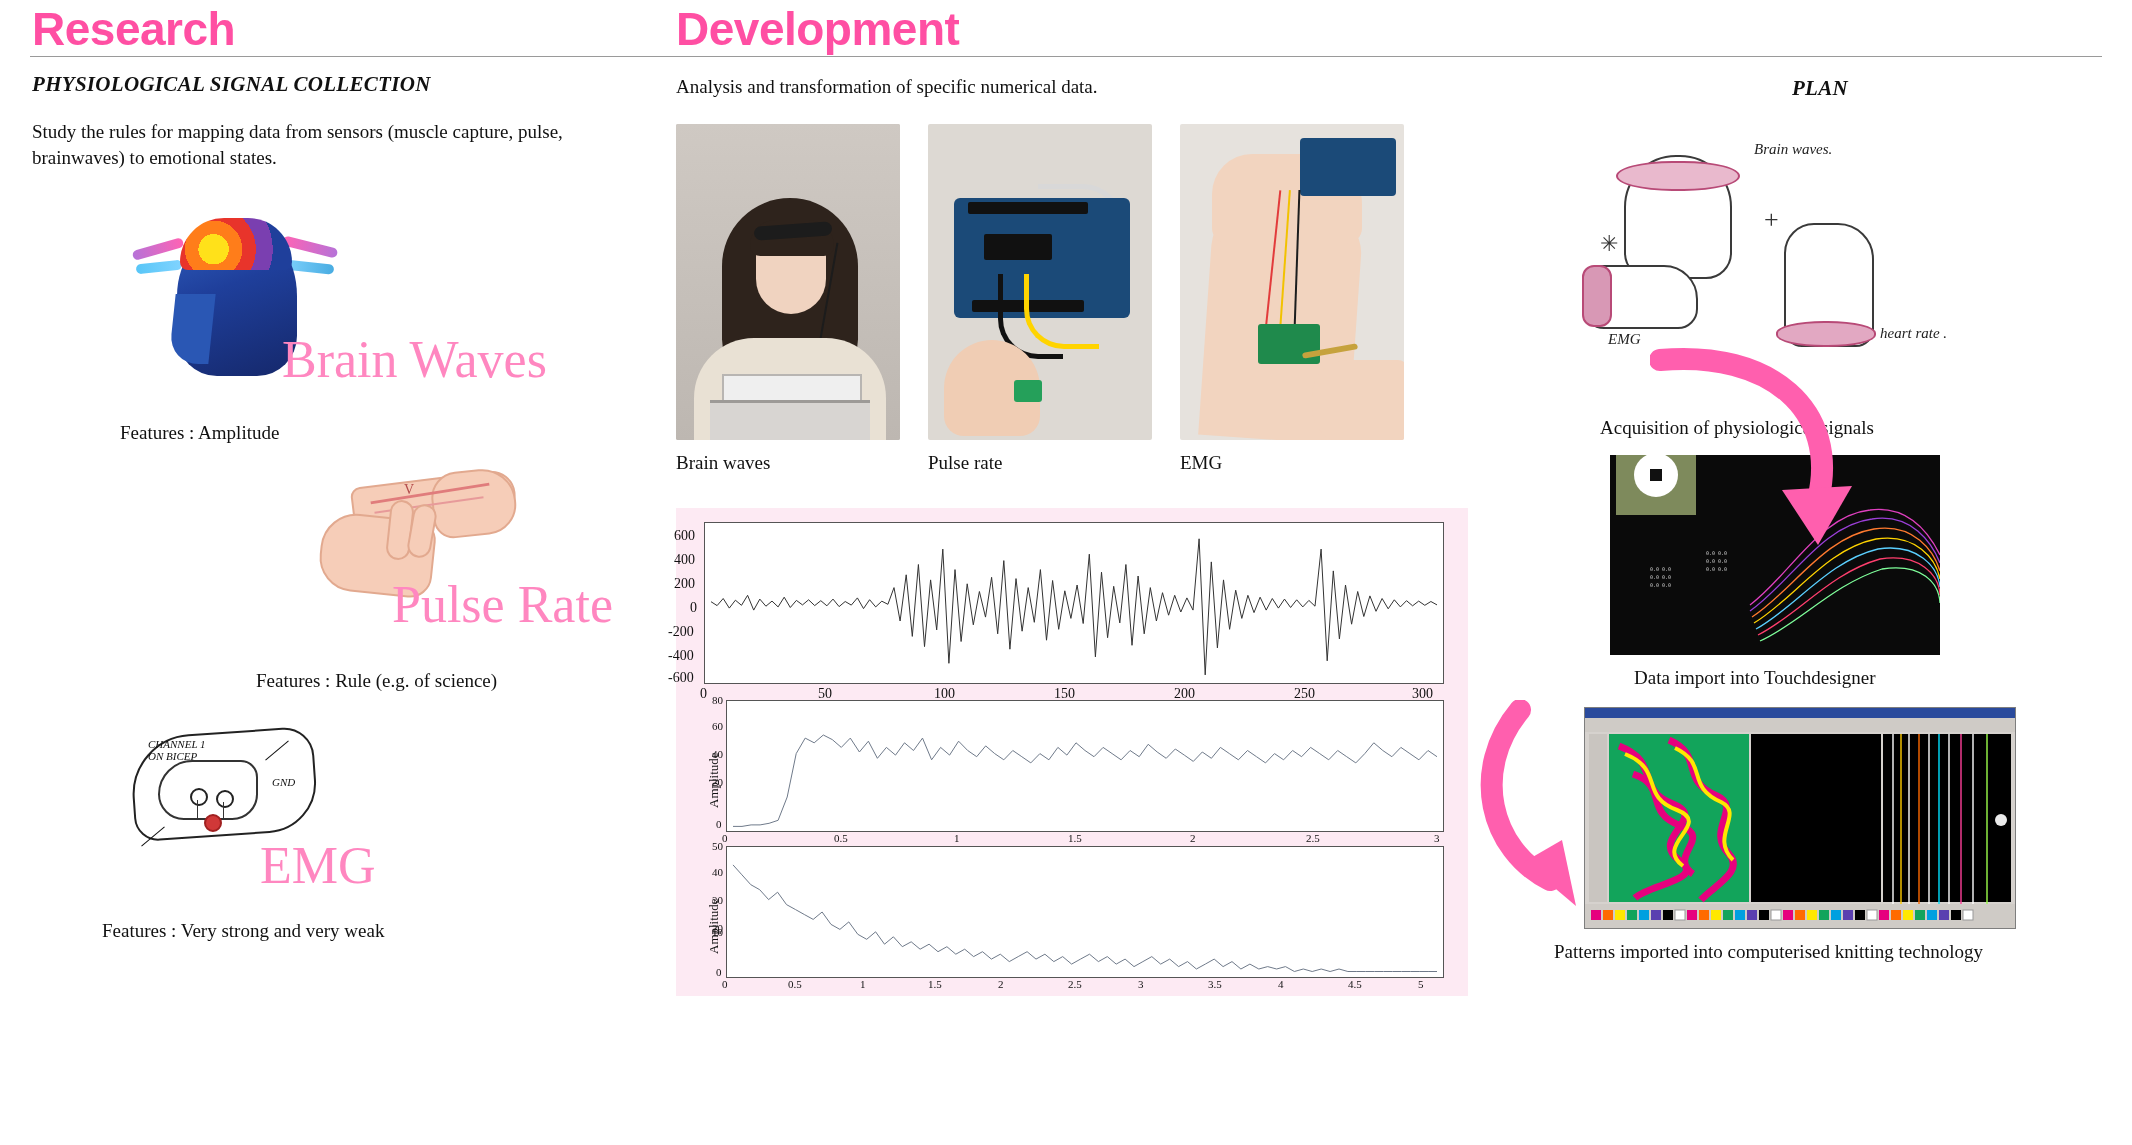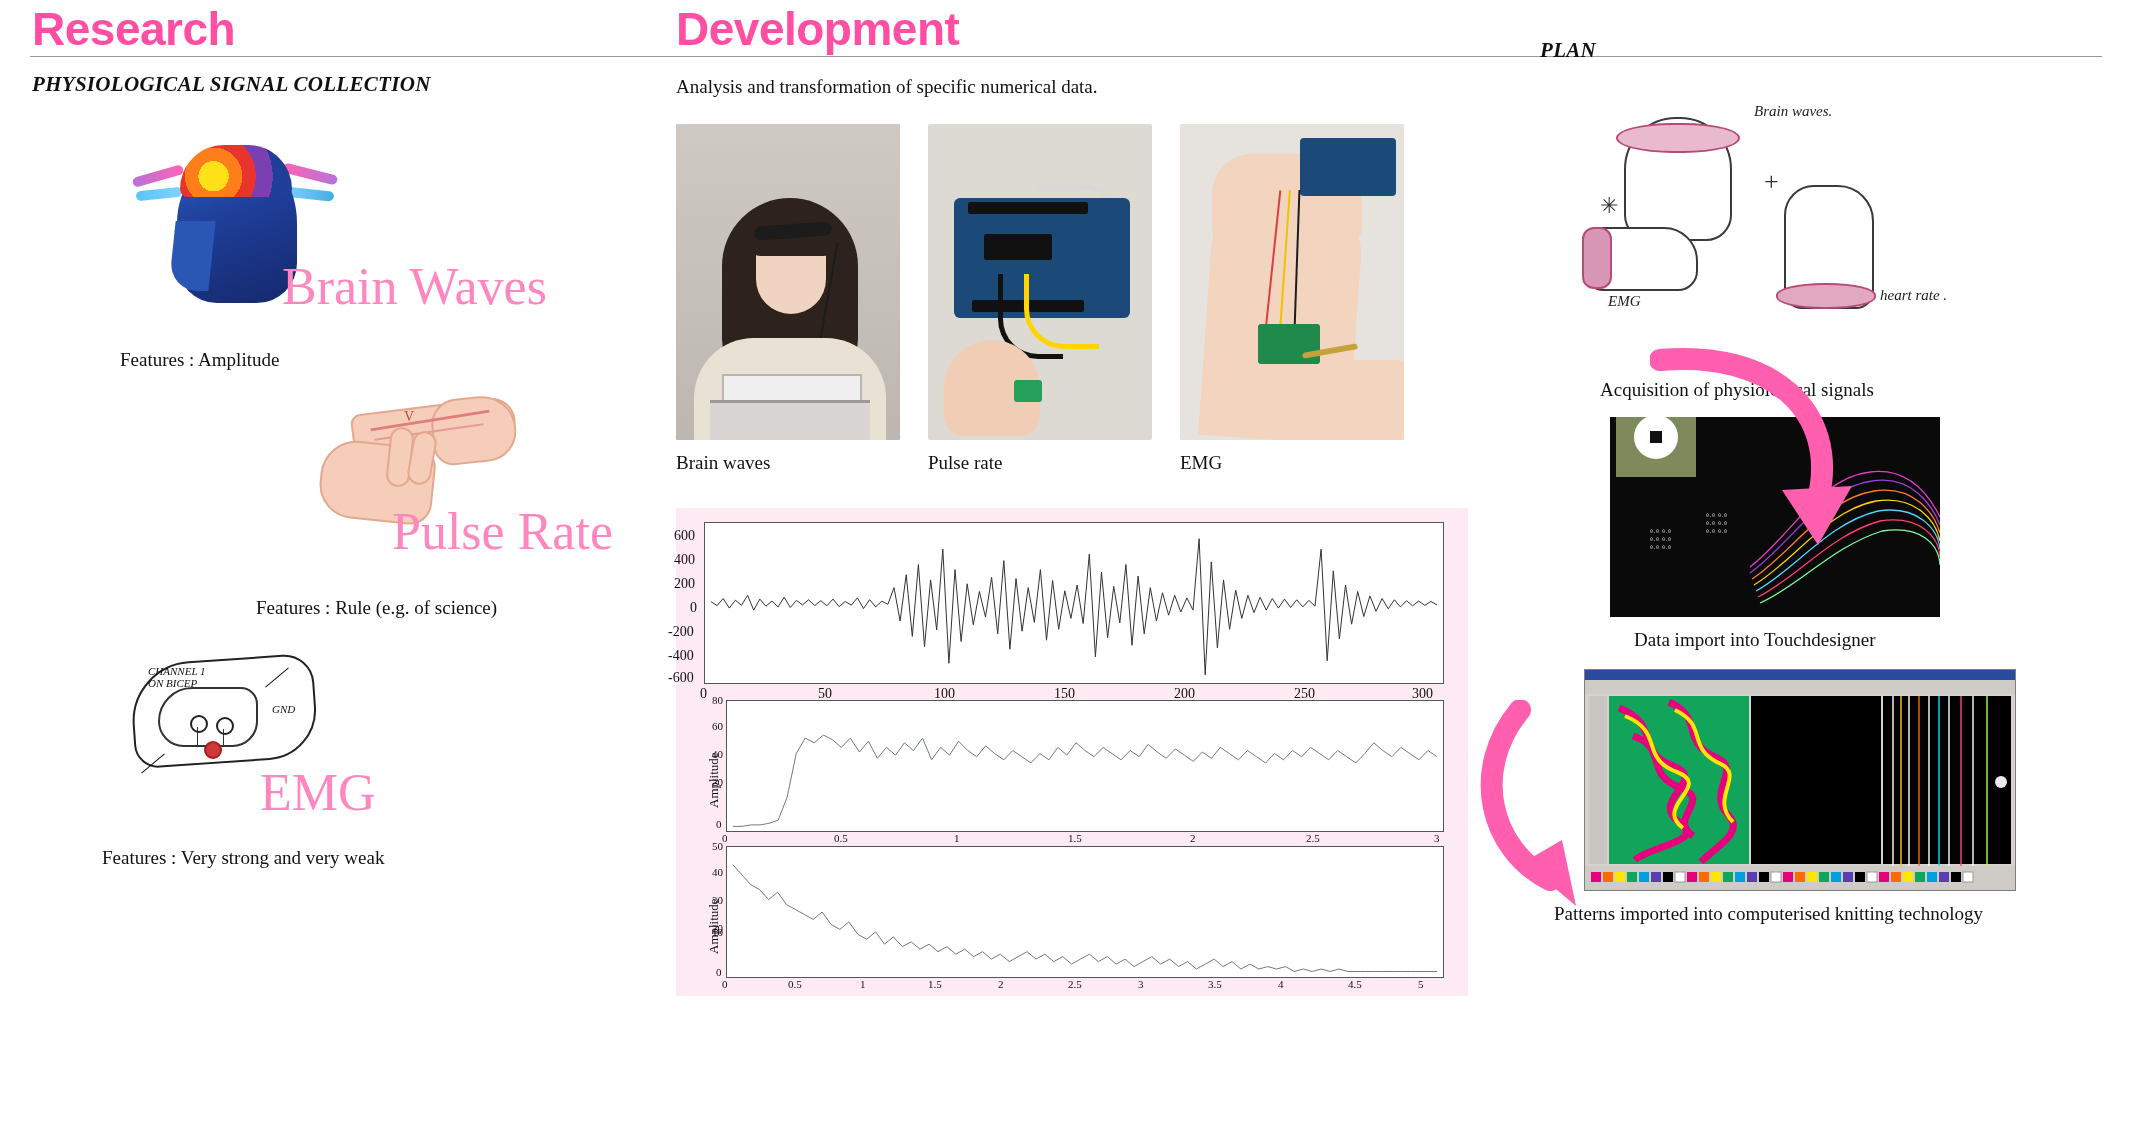--- a/index.html
+++ b/index.html
@@ -265,20 +265,21 @@
 </head>
 <body>
 
 <div class="page">
 
   <div class="rule"></div>
 
   <div id="col-research">
     <div class="col-title">Research</div>
     <div class="sec-title" style="margin-top:20px;">PHYSIOLOGICAL SIGNAL COLLECTION</div>
+    <div class="body-text" style="margin-top:22px;width:580px;">Study the rules for mapping data from sensors (muscle capture, pulse, brainwaves) to emotional states.</div>
 
     <div class="research-block" style="margin-top:34px;height:250px;">
       <div class="brain-art" style="margin-left:100px;">
         <div class="wave l1"></div>
           <div class="wave l2"></div>
         <div class="wave r1"></div>
           <div class="wave r2"></div>
         <div class="brain-head"></div>
         <div class="brain-face"></div>
         <div class="brain-top"></div>
@@ -440,21 +441,21 @@
         <div class="tick small" style="left:462px;top:470px;">3</div>
         <div class="tick small" style="left:532px;top:470px;">3.5</div>
         <div class="tick small" style="left:602px;top:470px;">4</div>
         <div class="tick small" style="left:672px;top:470px;">4.5</div>
         <div class="tick small" style="left:742px;top:470px;">5</div>
       </div>
     </div>
   </div>
 
   <div id="col-plan">
-    <div class="sec-title" style="margin-top:32px;">PLAN</div>
+    <div class="sec-title" style="margin-top:70px;text-align:center;">PLAN</div>
 
     <div class="sketch">
       <div class="sk-head"></div>
       <div class="sk-band"></div>
       <div class="sk-txt" style="left:190px;top:6px;">Brain waves.</div>
       <div class="sk-plus">+</div>
       <div class="sk-star">✳</div>
       <div class="sk-hand"></div>
       <div class="sk-wristband"></div>
       <div class="sk-arm"></div>

